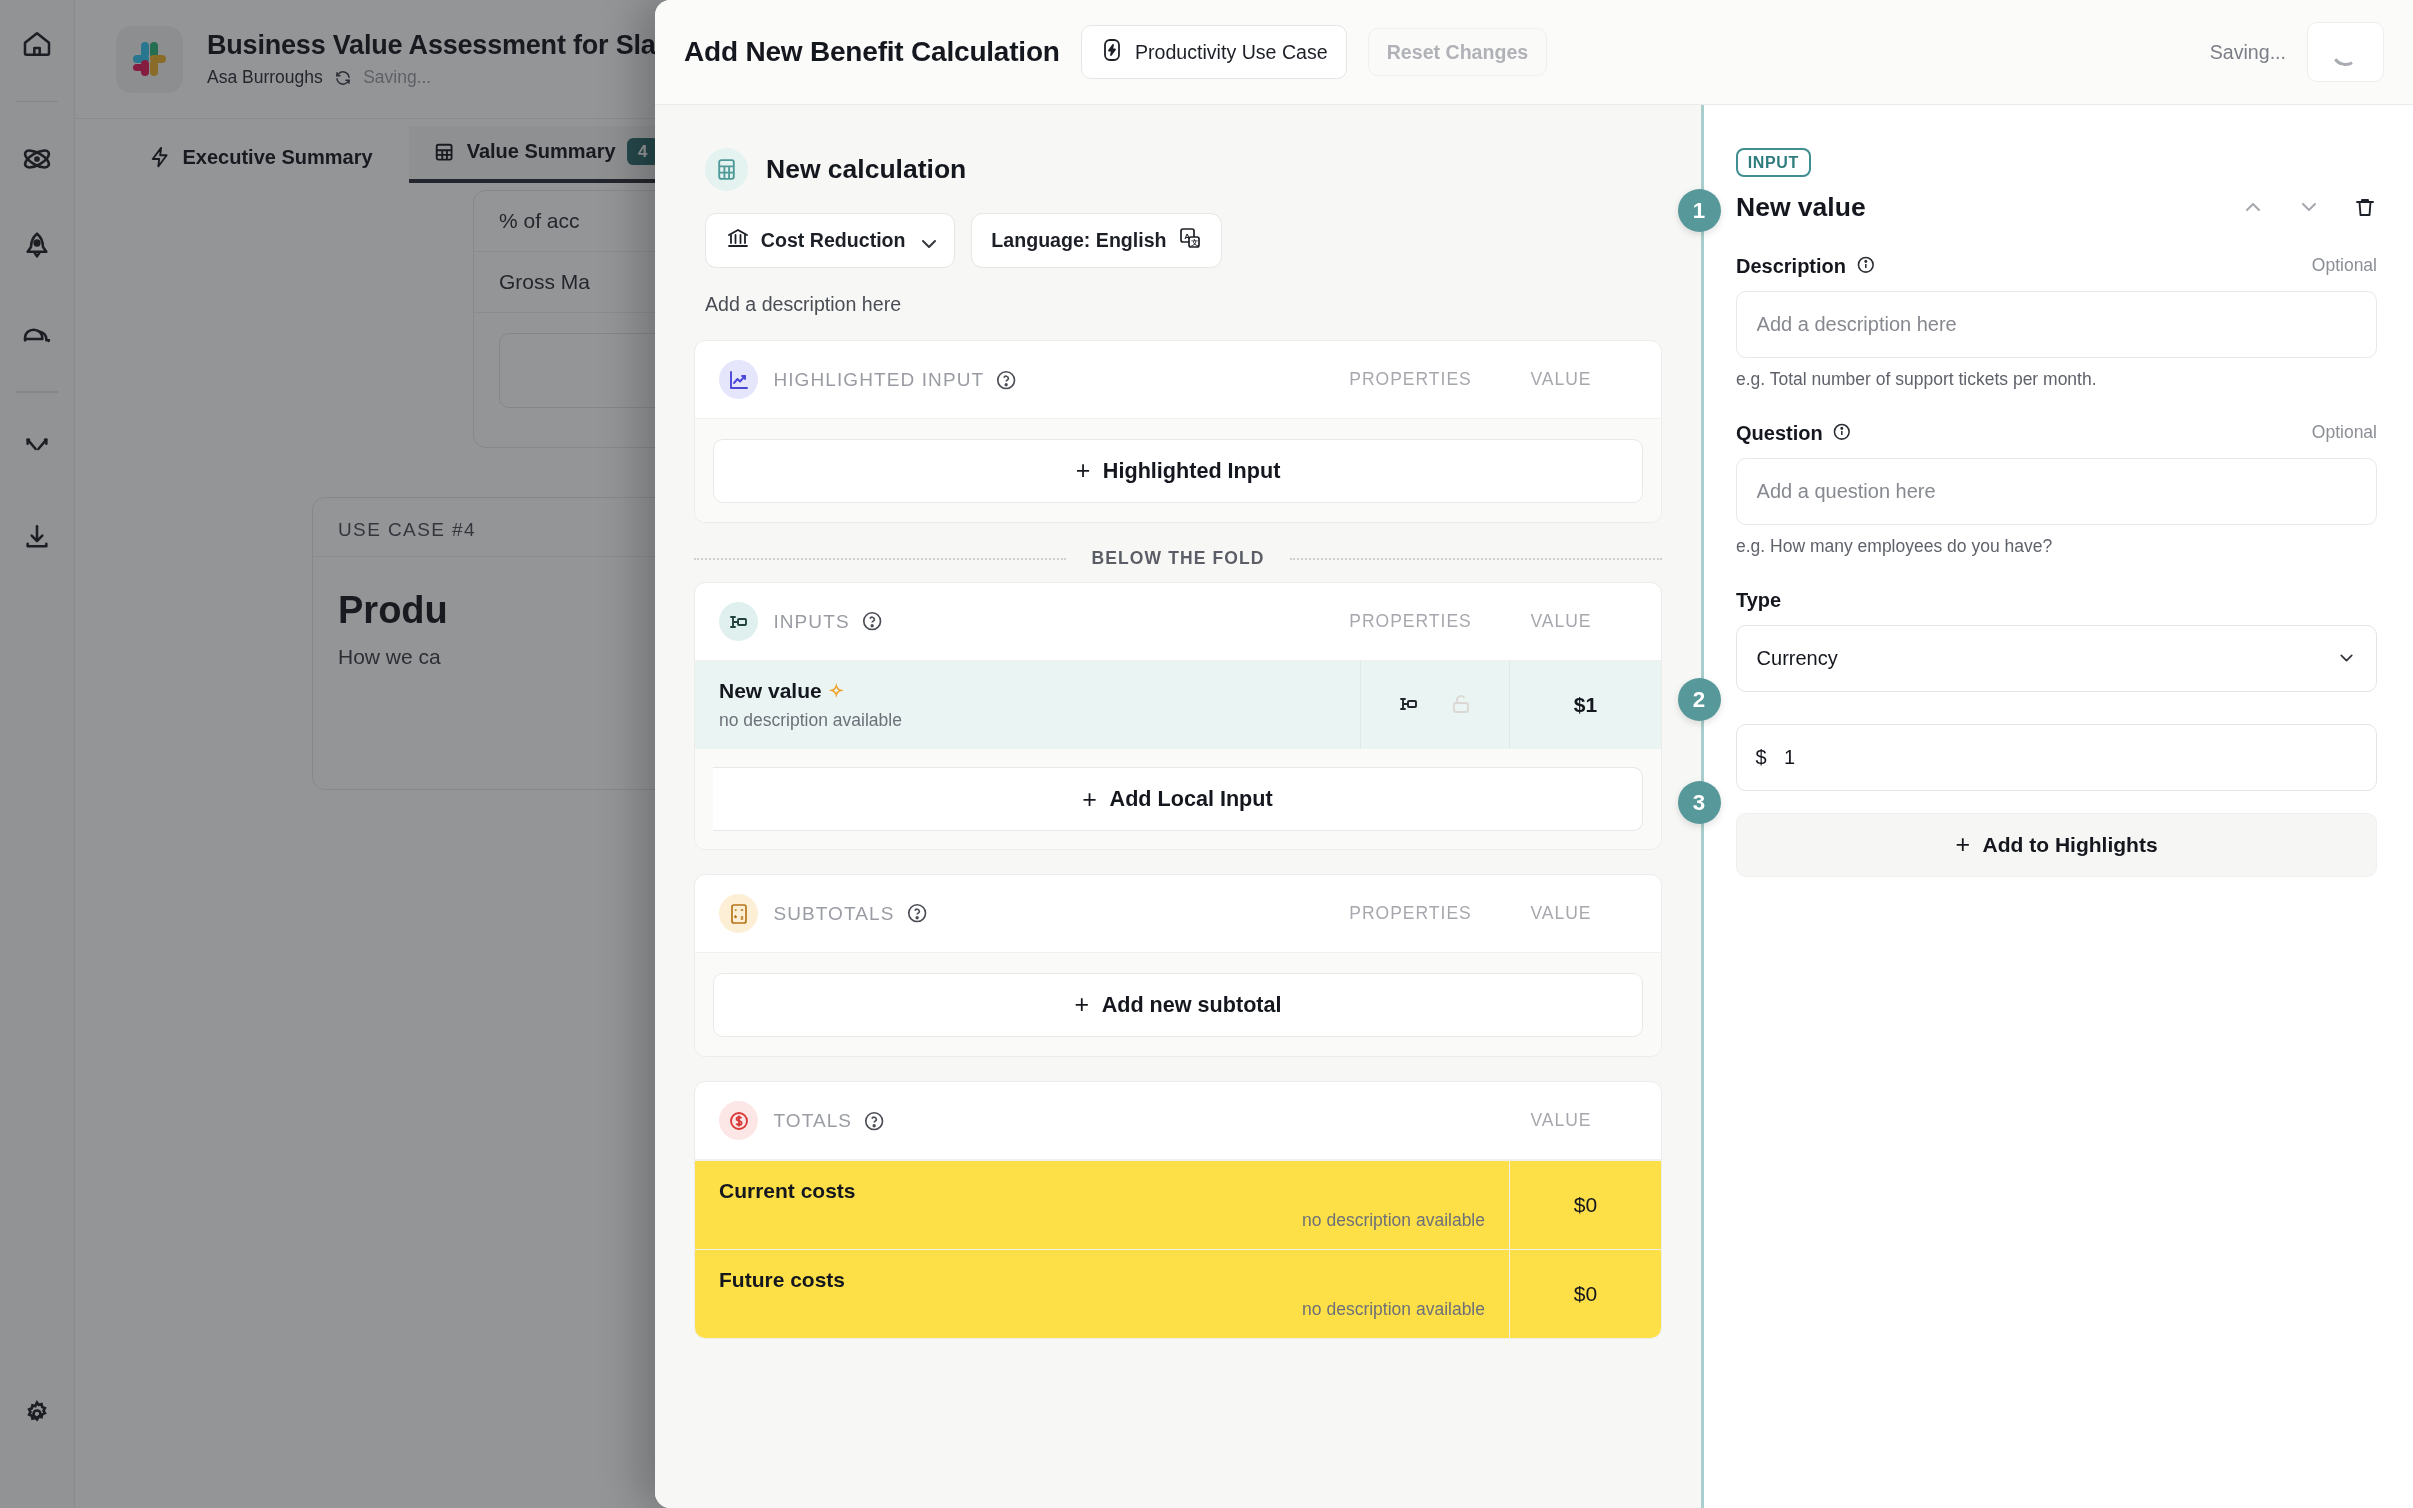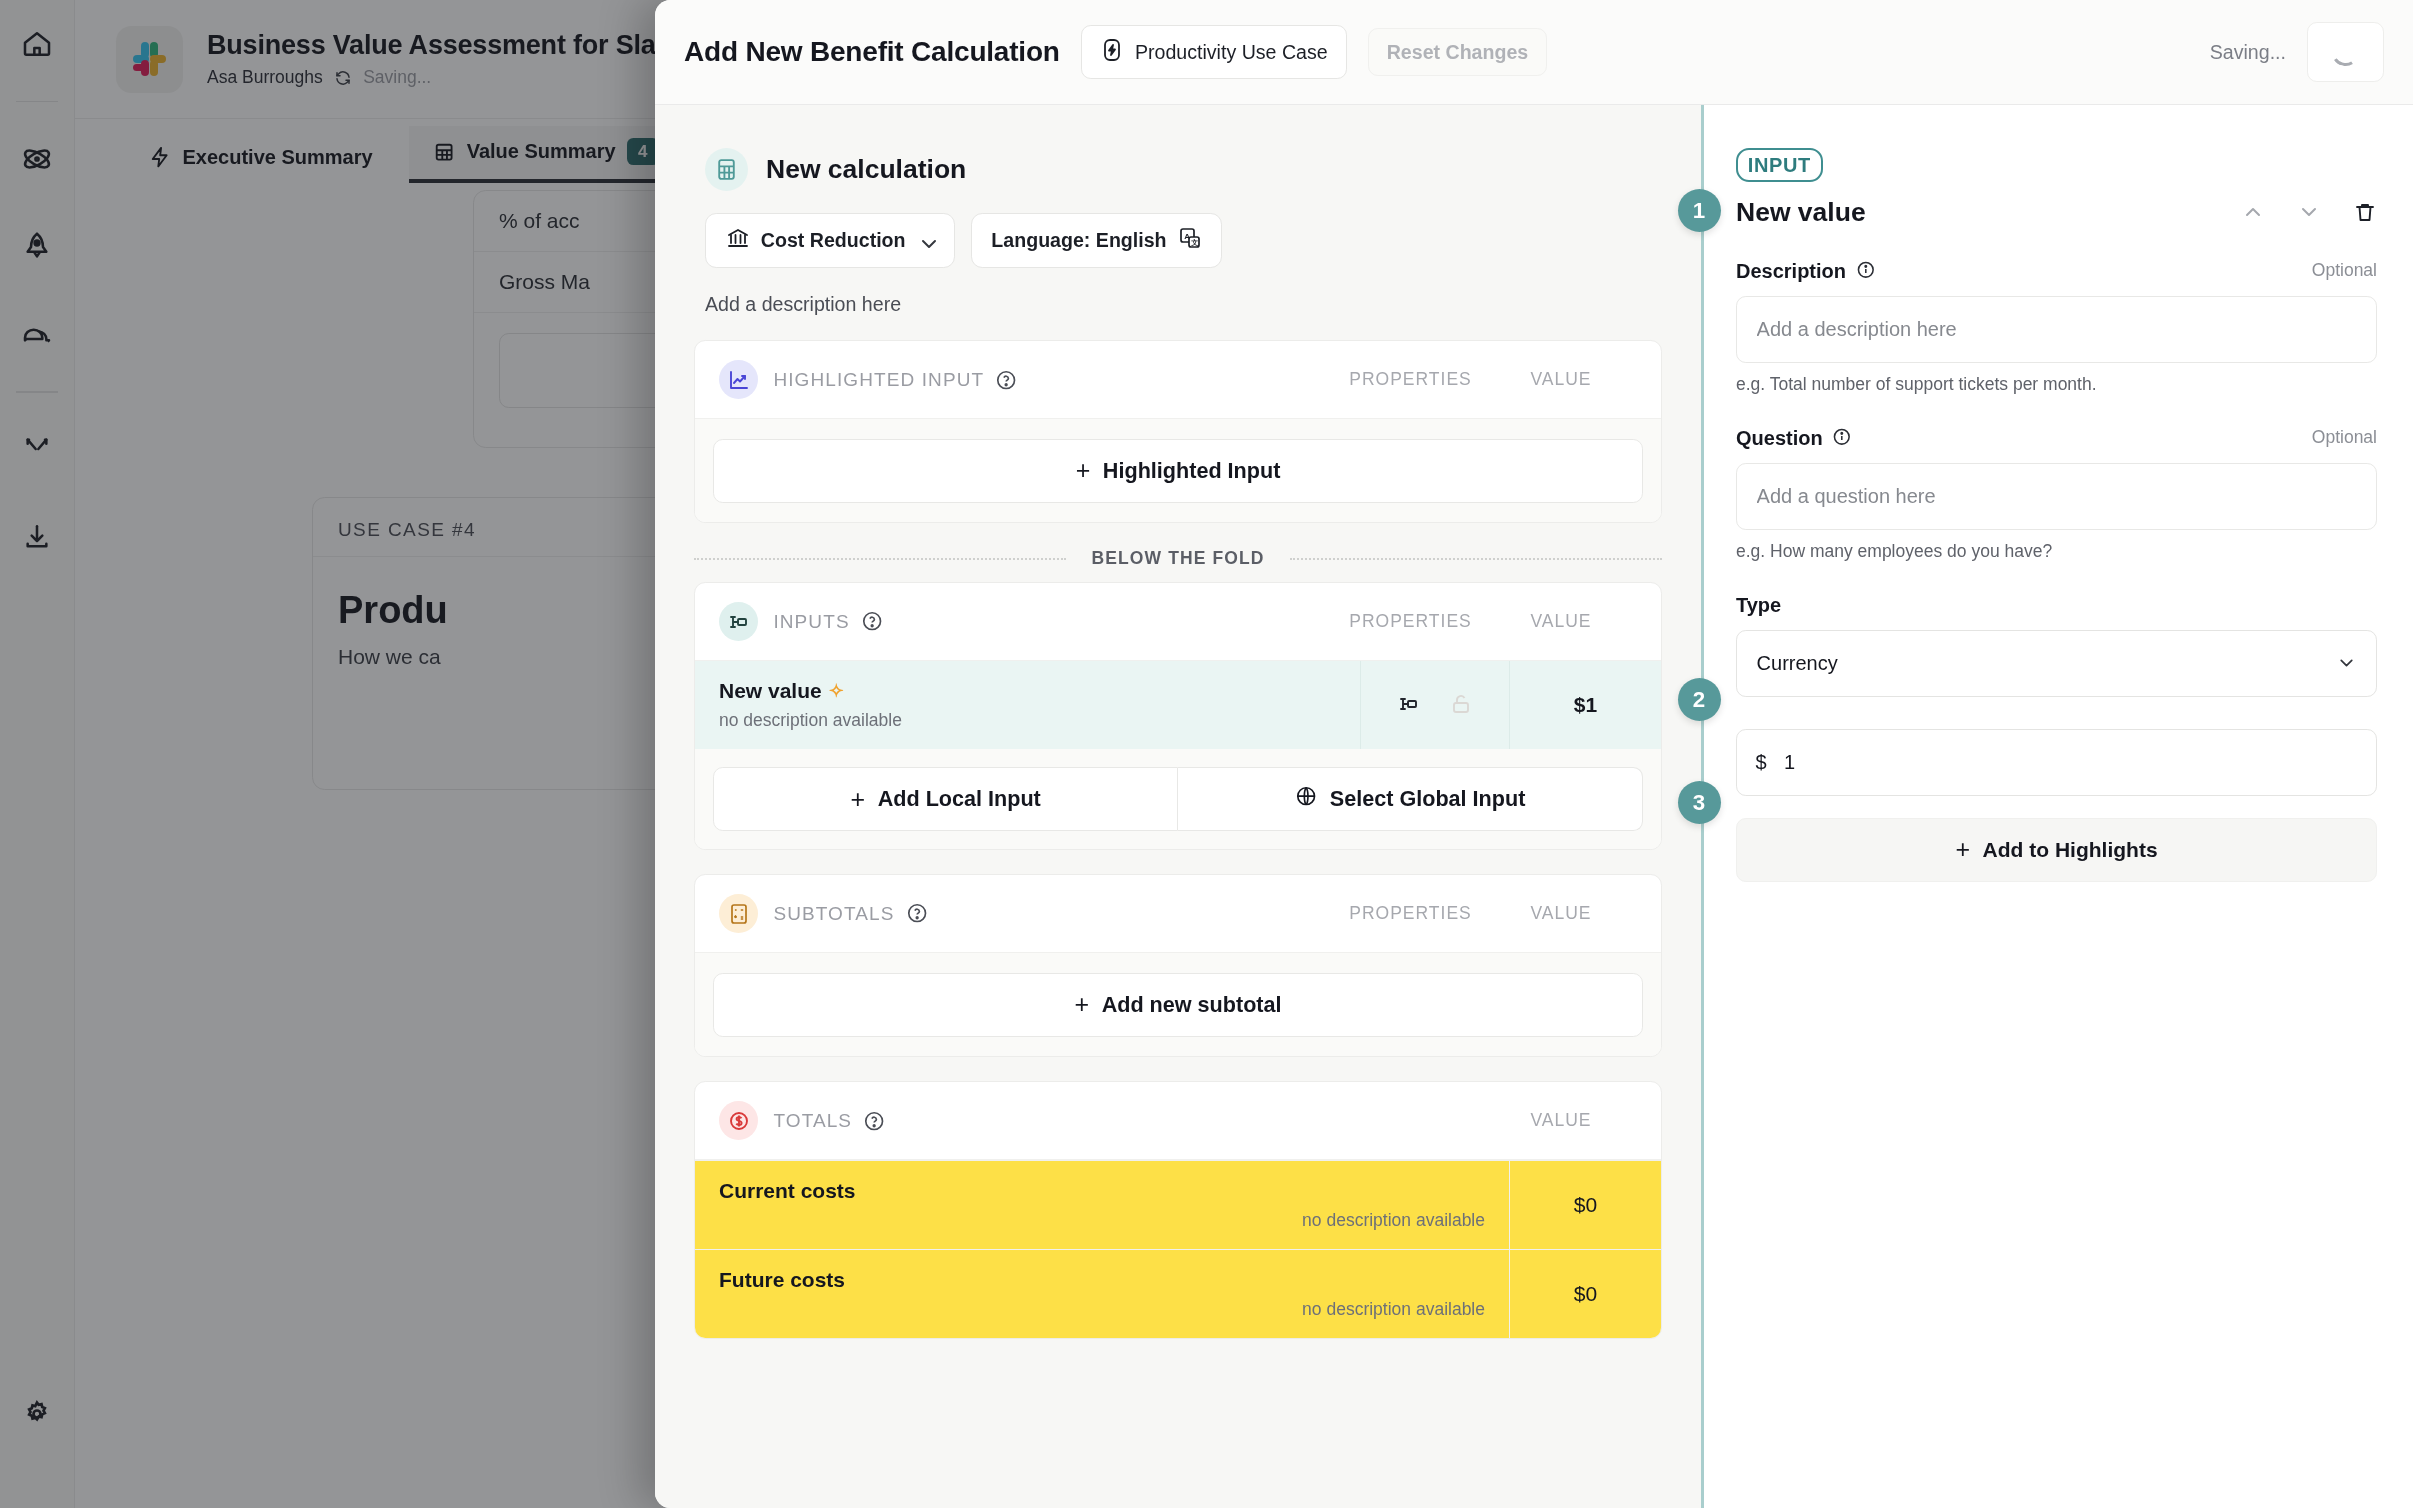--- a/index.html
+++ b/index.html
@@ -203,21 +203,21 @@
     padding: 43px 36px 0 32px; position: relative;
   }
   .step-dot {
     position: absolute; left: -26.5px; width: 43px; height: 43px; border-radius: 50%;
     background: #57999a; color: #ffffff; font-size: 22.3px; font-weight: 700;
     display: flex; align-items: center; justify-content: center;
     box-shadow: 0 2.8px 7px rgba(0,0,0,0.12);
   }
   .tag-input {
     display: inline-block; border: 2.1px solid #3f8e90; color: #2e7c7e;
-    border-radius: 13px; padding: 3.5px 9.8px; font-size: 20px; font-weight: 700;
+    border-radius: 8px; padding: 3.5px 9.8px; font-size: 16px; font-weight: 700;
     letter-spacing: 0.6px;
   }
   .rp-titlerow { display: flex; align-items: center; margin-top: 15.4px; }
   .rp-title { font-size: 26.5px; font-weight: 700; color: #15171f; }
   .rp-actions { margin-left: auto; display: flex; align-items: center; gap: 32px; }
   .rp-actions svg { width: 24px; height: 24px; }
   .act-chev { color: #a5a8ae; }
   .act-trash { color: #1d2028; }
 
   .field { margin-top: 32px; }
@@ -544,29 +544,20 @@
             </div>
             <div class="item-val">$1</div>
           </div>
 
           <div class="sec-body" style="padding:18px 18px">
             <div class="split-row">
               <div class="ghost-btn">
                 <span class="plus">+</span>
                 <span>Add Local Input</span>
               </div>
-              <div class="ghost-btn">
-                <span>
-                  <svg viewBox="0 0 24 24" fill="none" stroke="currentColor" stroke-width="1.8">
-                      <circle cx="12" cy="12" r="9"></circle>
-                      <path d="M3 12h18M12 3c2.6 3 2.6 15 0 18M12 3c-2.6 3-2.6 15 0 18"></path>
-                    </svg>
-                </span>
-                <span>Select Global Input</span>
-              </div>
             </div>
           </div>
         </div>
 
         <div class="sec-card">
           <div class="sec-head">
             <div class="sec-badge sb-st">
               <svg viewBox="0 0 24 24" fill="none" stroke="currentColor" stroke-width="1.7">
                   <rect x="5" y="3" width="14" height="18" rx="2"></rect>
                   <path d="M8 8h1.5M13.8 8h2.4M8 15h1.5M13.8 15h2.4M8.75 7.2v1.6M15 14.2v1.6"></path>

